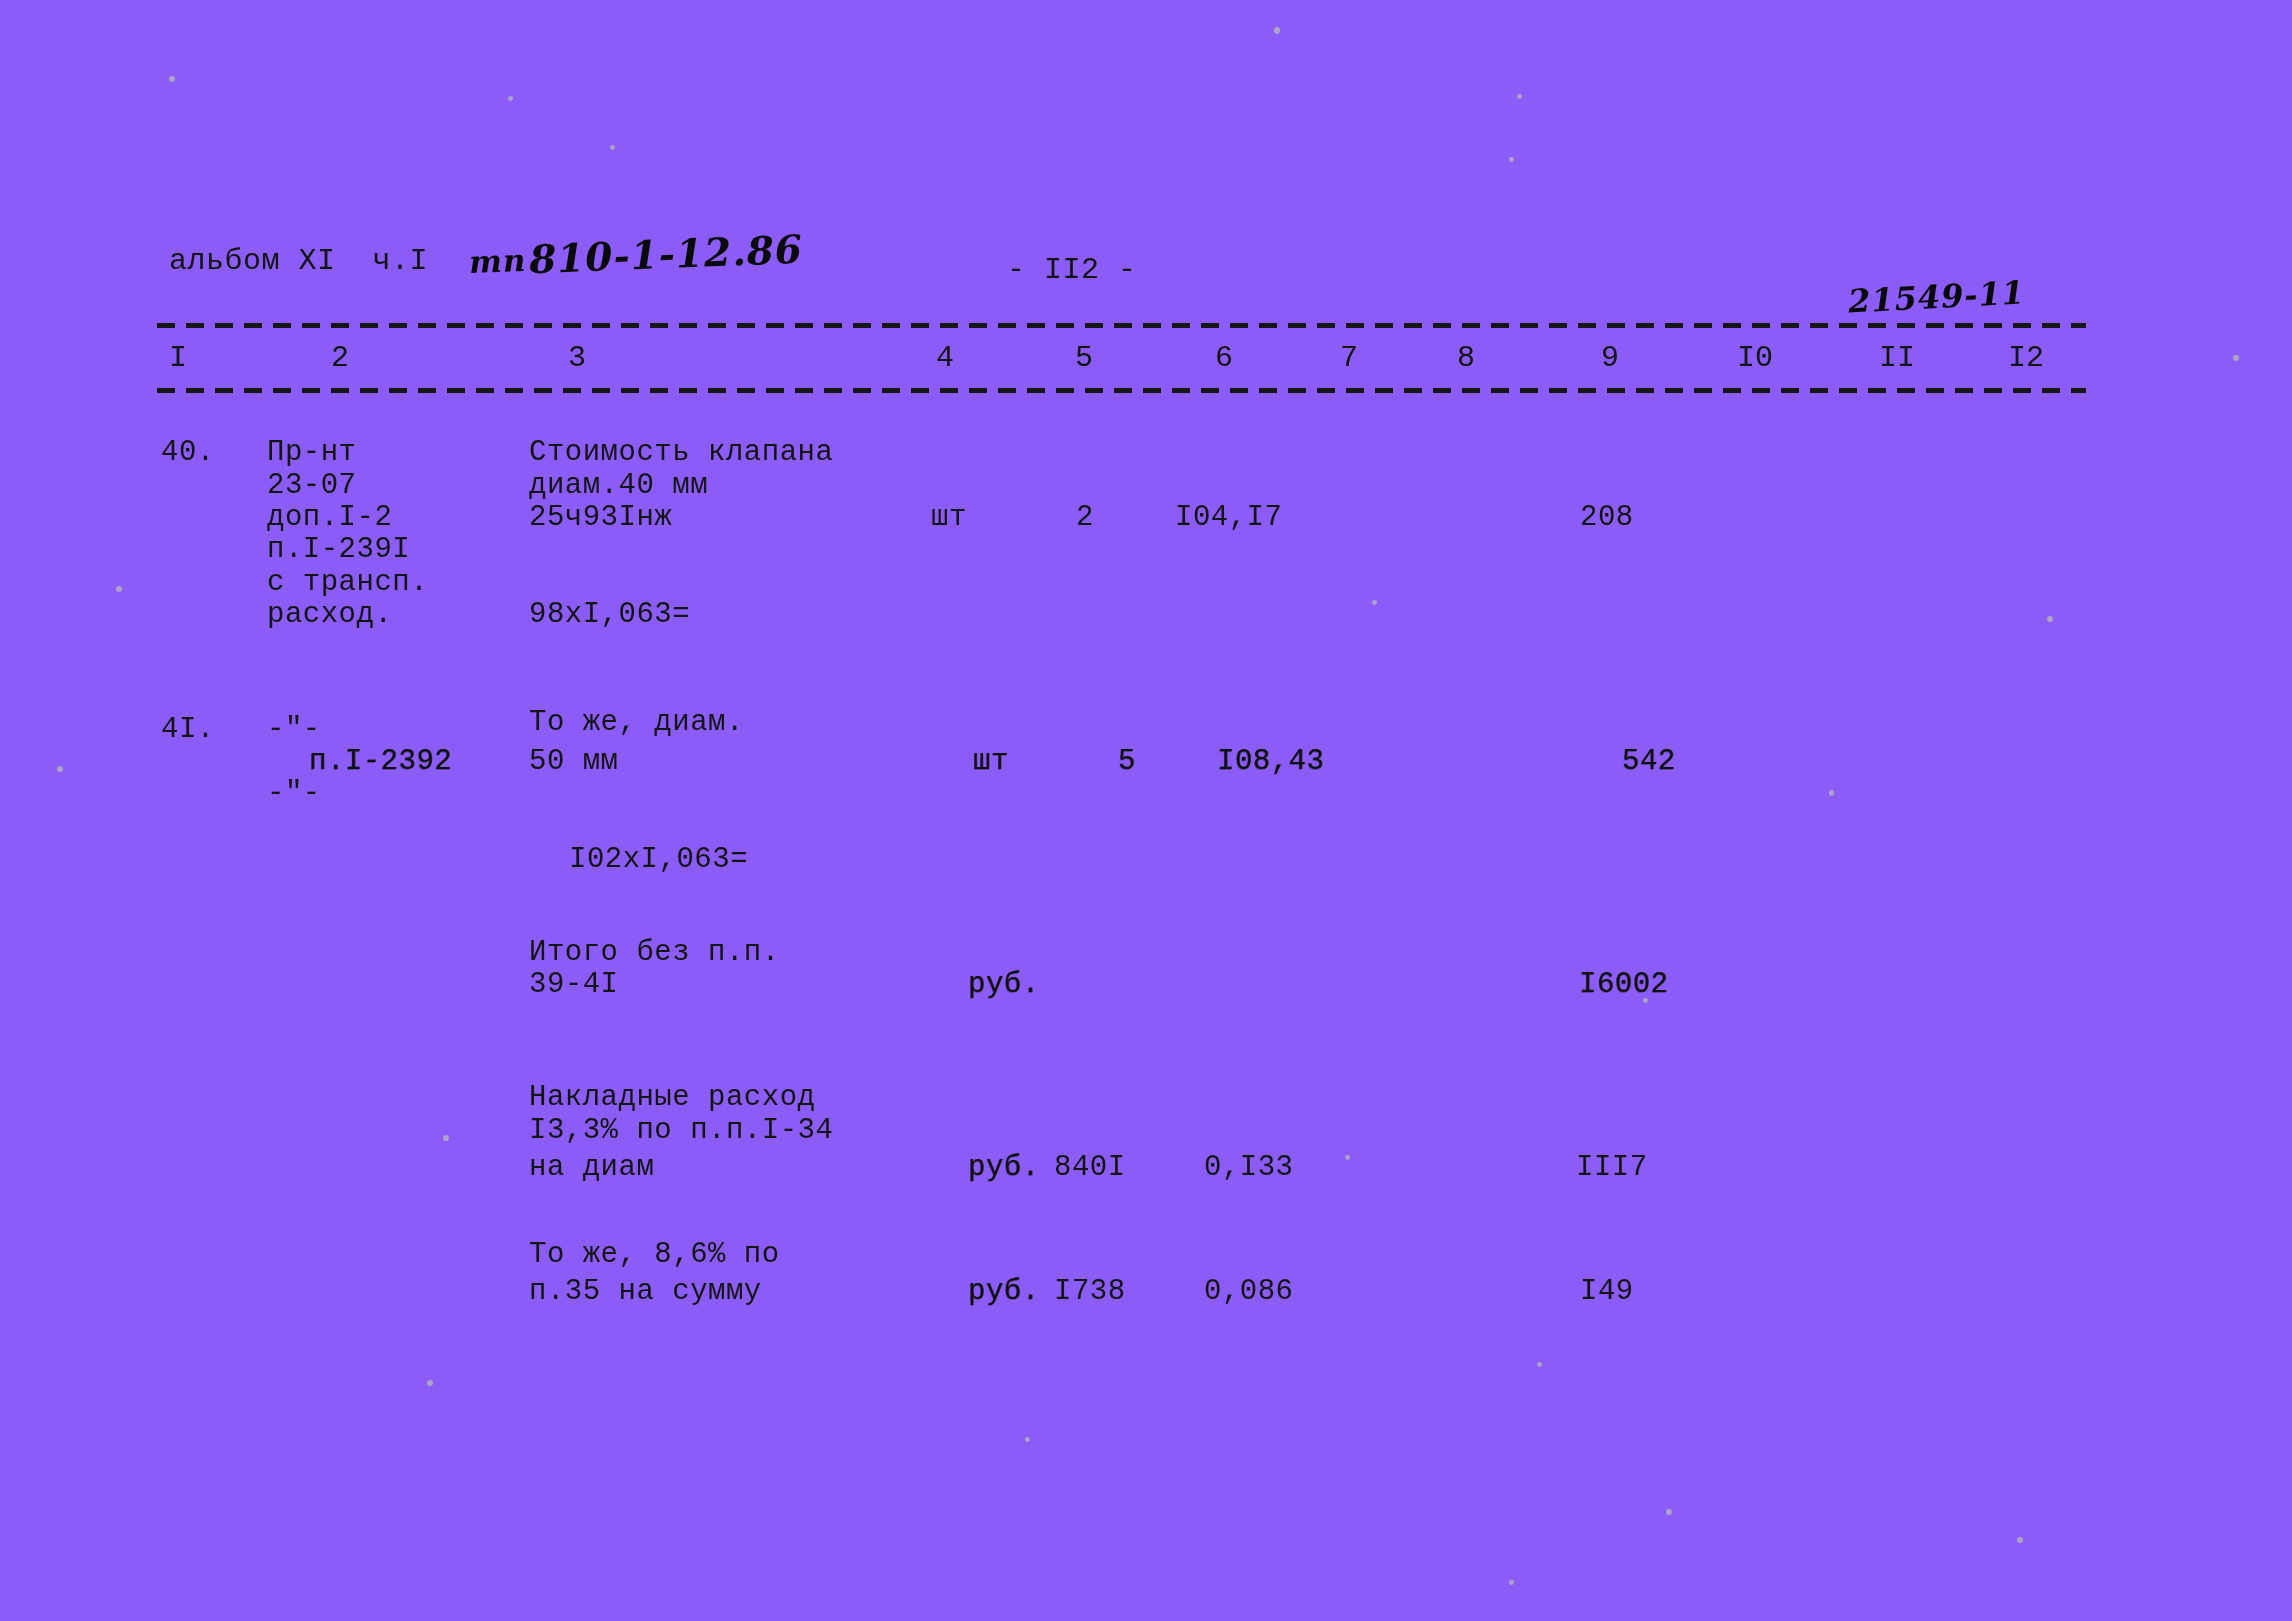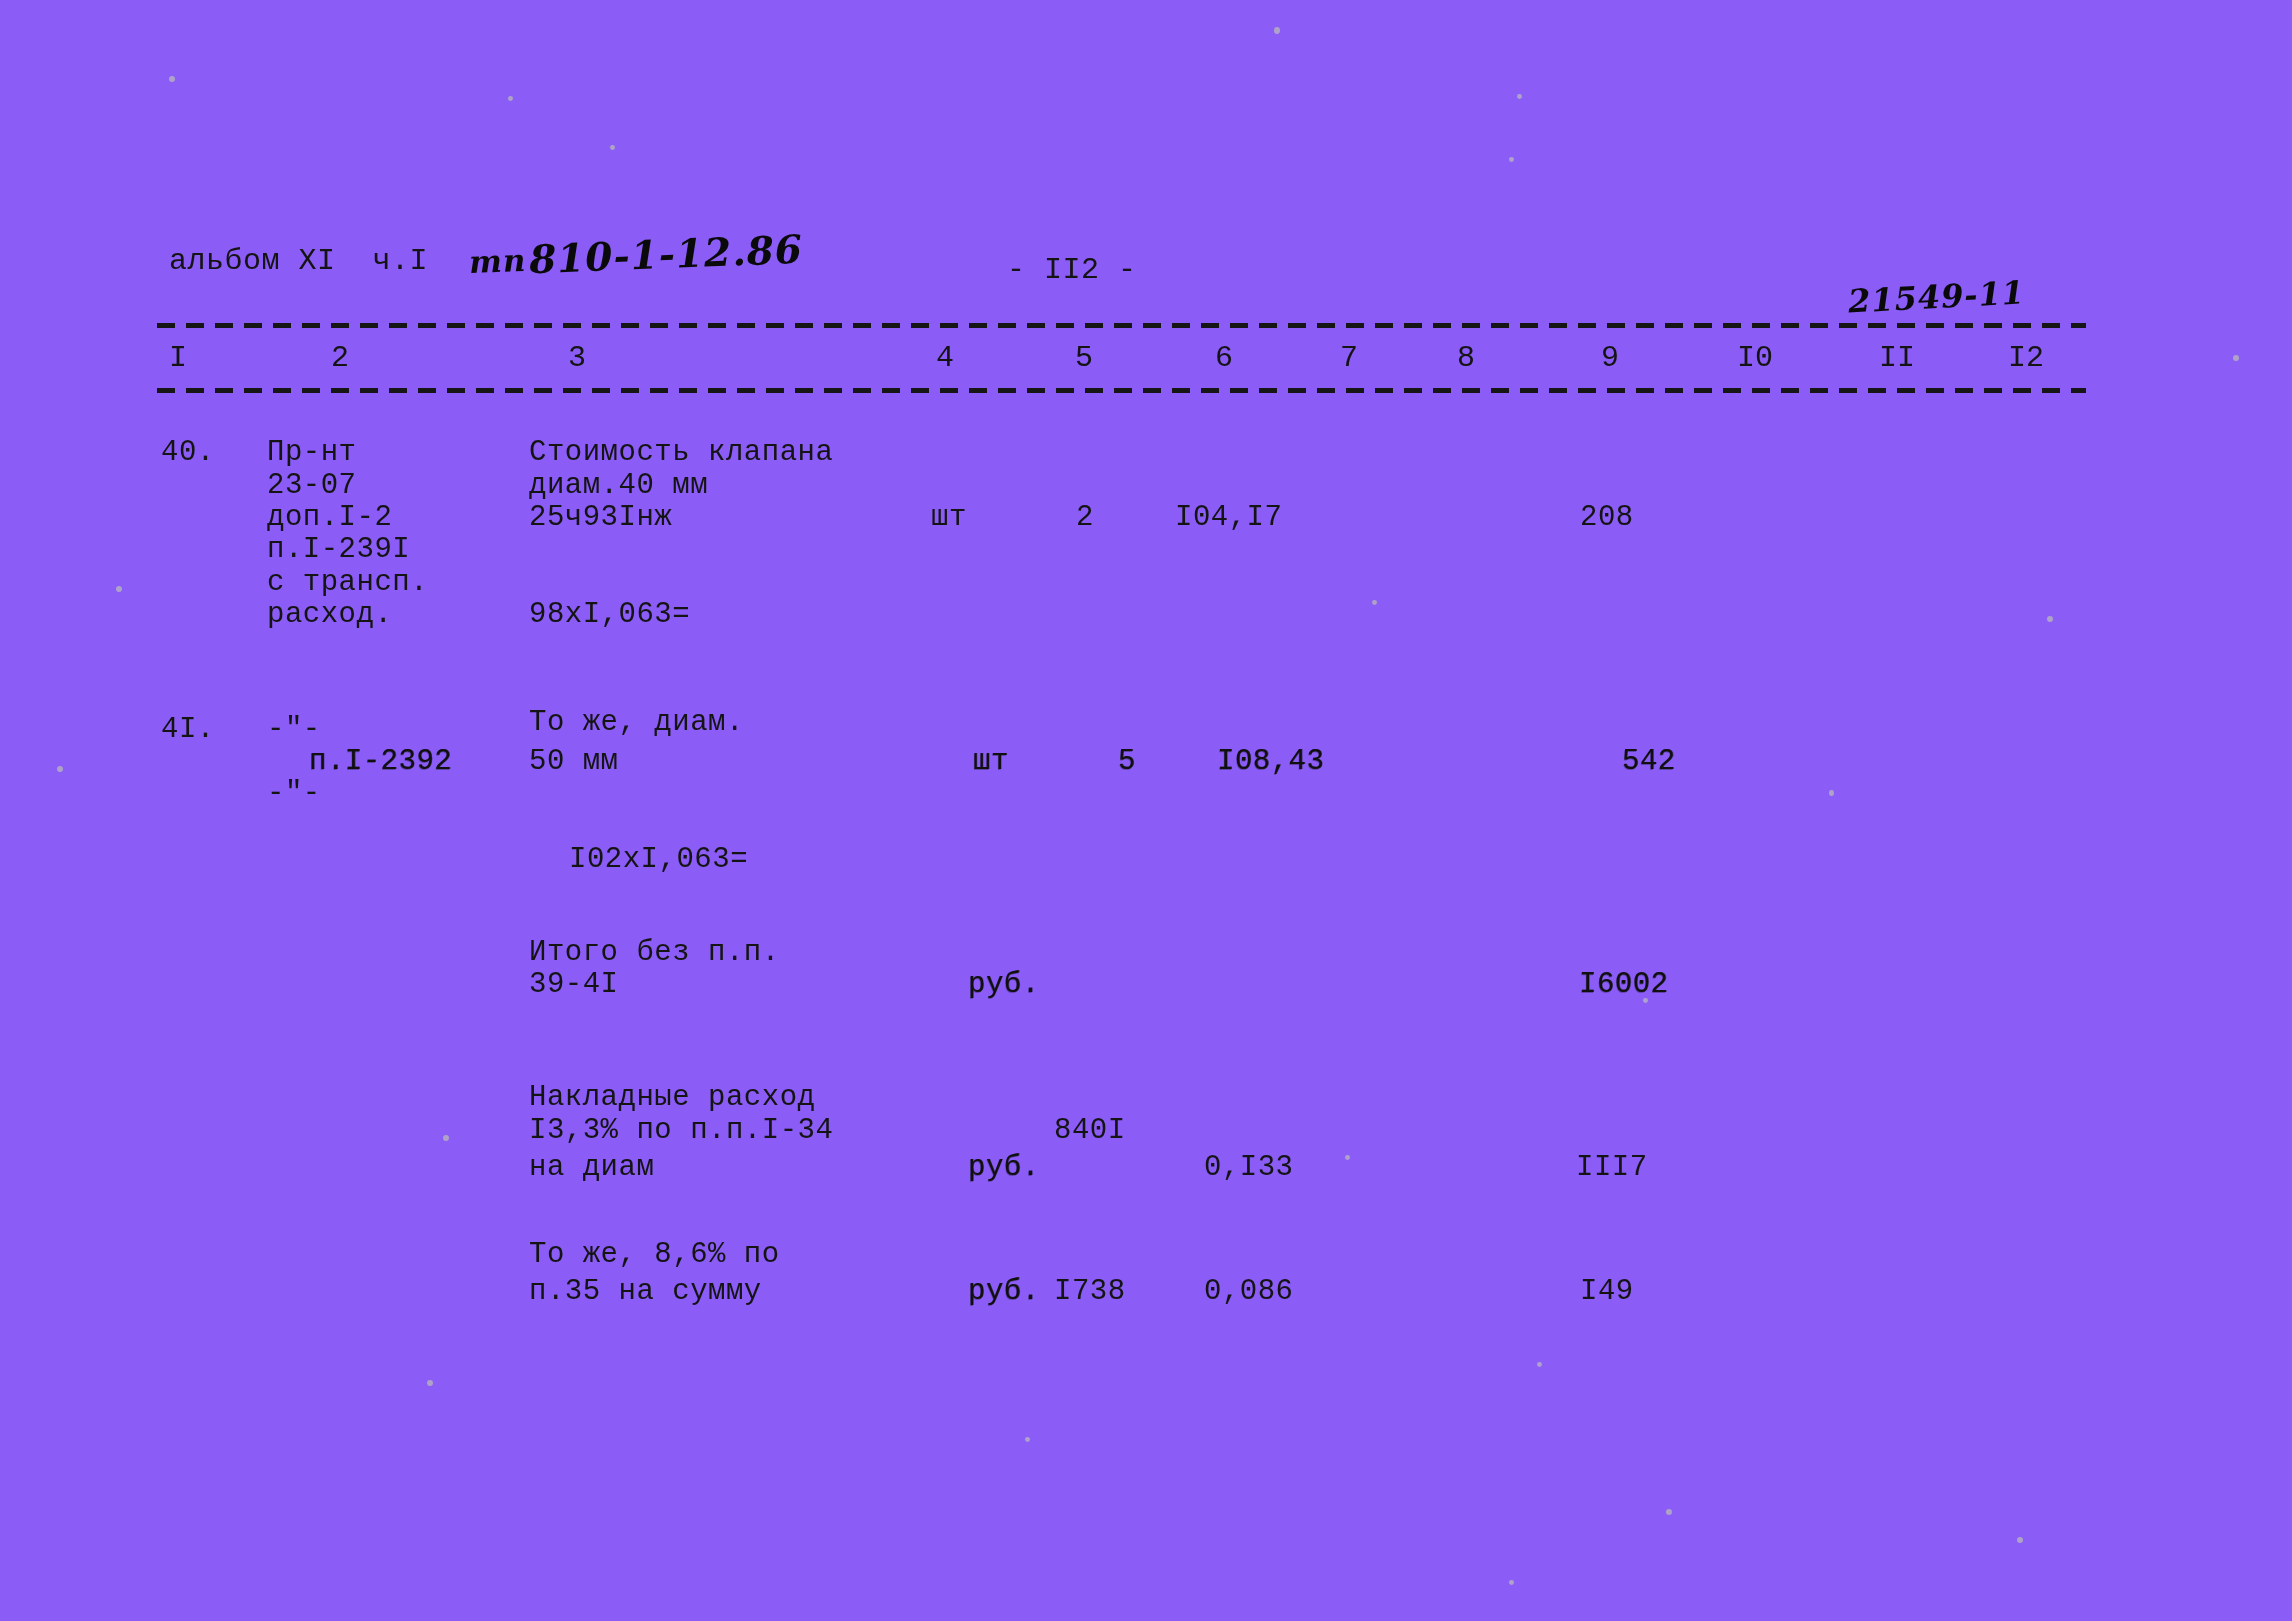--- a/index.html
+++ b/index.html
@@ -164,21 +164,21 @@
 
   <div class="tw" style="left:529px;top:931px;">Итого без п.п.</div>
   <div class="tw" style="left:529px;top:963px;">39-4I</div>
   <div class="tw smudge" style="left:926px;top:963px;">руб.</div>
   <div class="tw smudge" style="left:1537px;top:963px;">I6002</div>
 
   <div class="tw" style="left:529px;top:1076px;">Накладные расход</div>
   <div class="tw" style="left:529px;top:1109px;">I3,3% по п.п.I-34</div>
   <div class="tw" style="left:529px;top:1146px;">на диам</div>
   <div class="tw smudge" style="left:926px;top:1146px;">руб.</div>
-  <div class="tw" style="left:1054px;top:1109px;">840I</div>
+  <div class="tw" style="left:1054px;top:1146px;">840I</div>
   <div class="tw" style="left:1204px;top:1146px;">0,I33</div>
   <div class="tw" style="left:1576px;top:1146px;">III7</div>
 
   <div class="tw" style="left:529px;top:1233px;">То же, 8,6% по</div>
   <div class="tw" style="left:529px;top:1270px;">п.35 на сумму</div>
   <div class="tw smudge" style="left:926px;top:1270px;">руб.</div>
   <div class="tw" style="left:1054px;top:1270px;">I738</div>
   <div class="tw" style="left:1204px;top:1270px;">0,086</div>
   <div class="tw" style="left:1580px;top:1270px;">I49</div>
 

